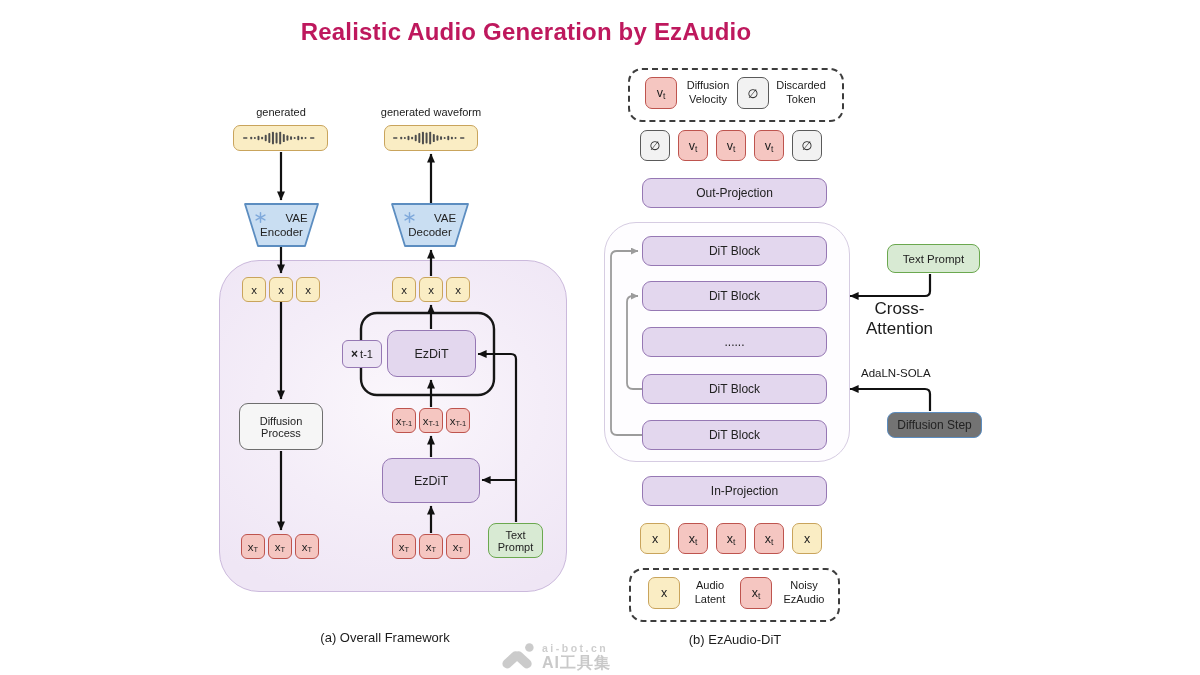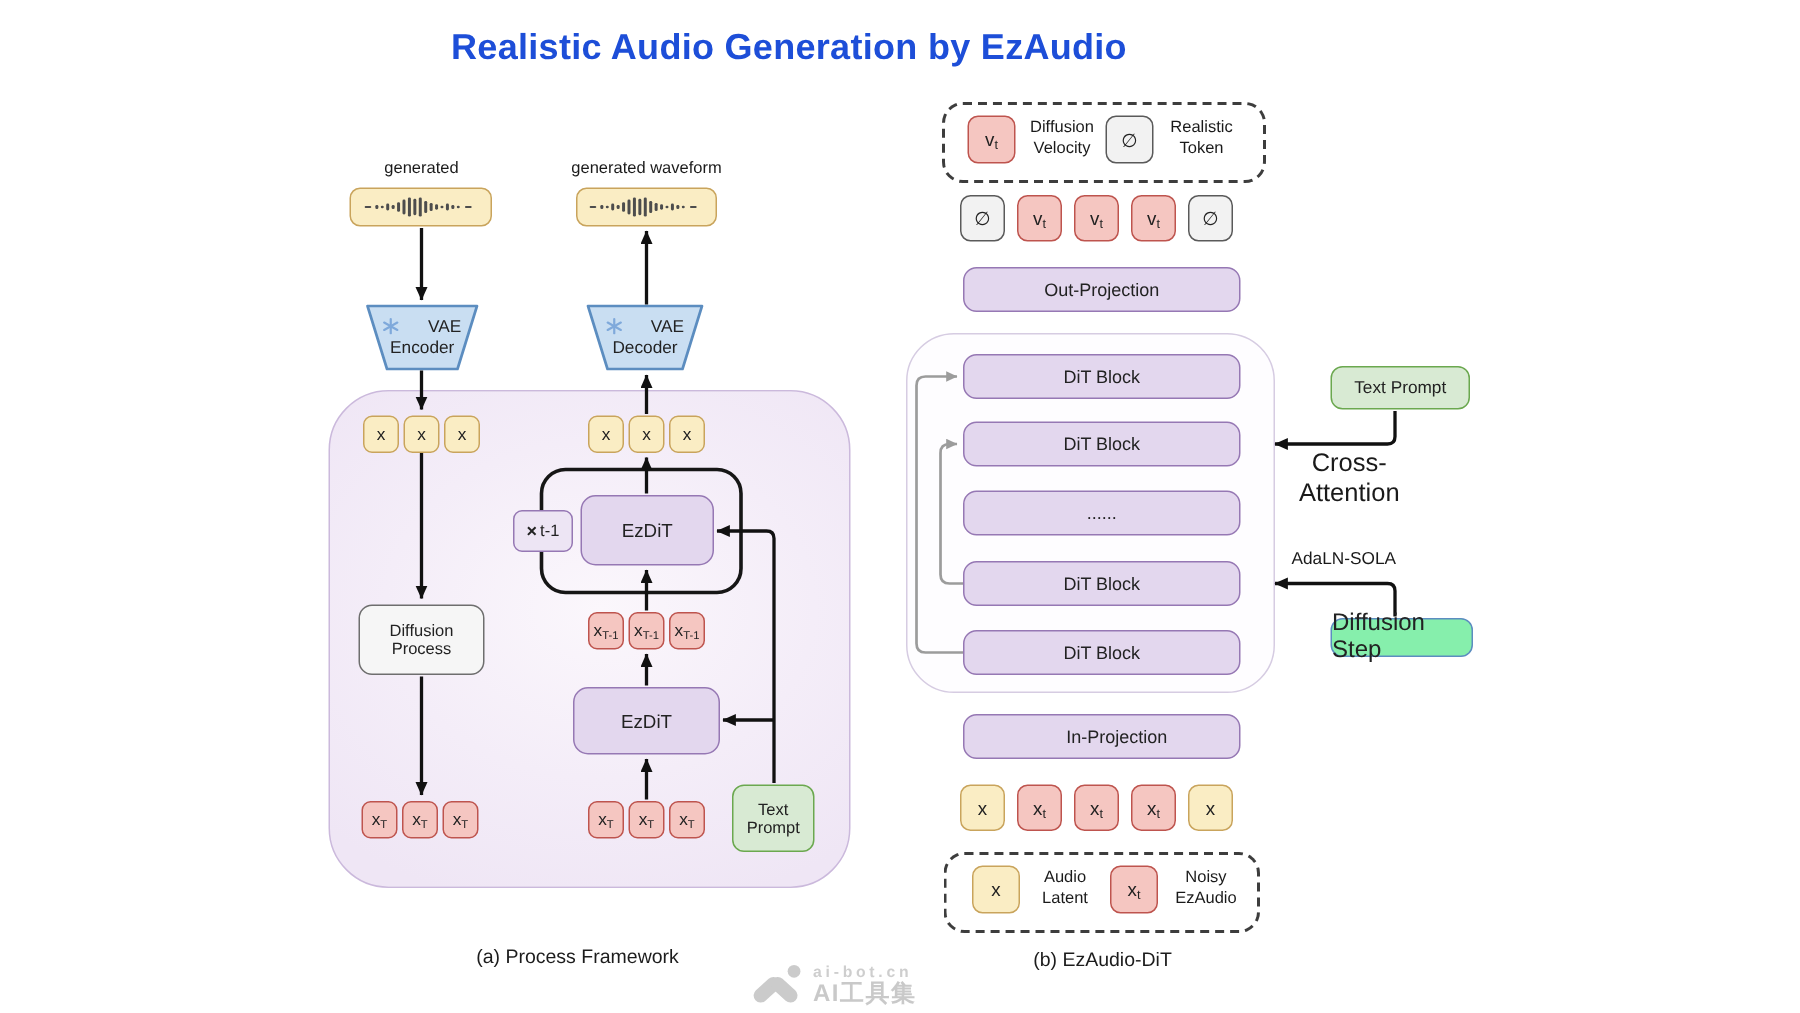--- a/index.html
+++ b/index.html
@@ -1,21 +1,21 @@
 <!DOCTYPE html>
 <html><head>
 <meta charset="utf-8">
 <style>
   html,body{margin:0;padding:0;background:#fff;}
   #canvas{position:relative;width:1200px;height:675px;background:#ffffff;overflow:hidden;
           font-family:"Liberation Sans", sans-serif;color:#1e1e1e;}
   .abs{position:absolute;}
   .z0{z-index:0;} .z1{z-index:1;} .z2{z-index:2;}
 
-  #title{left:0;top:18px;width:1052px;text-align:center;font-size:24px;font-weight:bold;color:#1d4ed8;letter-spacing:.2px;}
+  #title{left:0;top:18px;width:1052px;text-align:center;font-size:24px;font-weight:bold;color:#be185d;letter-spacing:.2px;}
 
   .small-label{font-size:11px;color:#1a1a1a;text-align:center;}
   .caption{font-size:13px;color:#1c1c1c;text-align:center;}
   .prewrap{white-space:pre-line;}
 
   
   #panel-a-bg{left:219px;top:260px;width:346px;height:330px;border-radius:40px;
       border:1.6px solid #cbb9dc;
       background:radial-gradient(ellipse 75% 62% at 52% 44%, #fbf7fc 0%, #f4edf8 55%, #efe6f5 100%);}
   #panel-b-bg{left:604px;top:222px;width:244px;height:238px;border-radius:32px;
@@ -36,22 +36,22 @@
   .red{background:#f5c6c1;border-color:#be544e;}
   .gray{background:#f2f2f2;border-color:#5a5a5a;}
 
   
   .module{box-sizing:border-box;background:#e3d7ee;border:1.6px solid #9678b4;border-radius:9px;
           display:flex;align-items:center;justify-content:center;font-size:12px;color:#222;}
   .wavebox{box-sizing:border-box;background:#faedc4;border:1.6px solid #c9a45c;border-radius:7px;
           display:flex;align-items:center;justify-content:center;}
   .greenbox{box-sizing:border-box;background:#d8ead3;border:1.6px solid #6ba84f;border-radius:8px;
           display:flex;align-items:center;justify-content:center;font-size:11px;color:#222;text-align:center;}
-  .bluebox{box-sizing:border-box;background:#86efac;border:1.6px solid #5c8dc0;border-radius:8px;
-          display:flex;align-items:center;justify-content:center;font-size:16px;color:#222;}
+  .bluebox{box-sizing:border-box;background:#737373;border:1.6px solid #5c8dc0;border-radius:8px;
+          display:flex;align-items:center;justify-content:center;font-size:12px;color:#222;}
   .graybox{box-sizing:border-box;background:#f6f6f6;border:1.6px solid #6e6e6e;border-radius:9px;
           display:flex;align-items:center;justify-content:center;font-size:11px;color:#222;text-align:center;}
 
   .vae-text{display:flex;flex-direction:column;align-items:center;justify-content:center;
             font-size:11.5px;color:#222;line-height:1.25;}
   .vae-row{display:flex;align-items:center;gap:19px;}
 
   .legend-label{font-size:11px;color:#1a1a1a;line-height:1.25;display:flex;align-items:center;justify-content:center;text-align:center;}
 
   #watermark{left:500px;top:618px;width:160px;height:46px;display:flex;align-items:center;gap:6px;opacity:.95;margin-top:16px;}
@@ -262,37 +262,37 @@
     </div>
   <div class="abs z2 tk red" style="left:419px;top:534px;">
       <span class="tb">x</span>
       <span class="ts">T</span>
     </div>
   <div class="abs z2 tk red" style="left:446px;top:534px;">
       <span class="tb">x</span>
       <span class="ts">T</span>
     </div>
 
-  <div class="abs z2 greenbox prewrap" style="left:488px;top:523px;width:55px;height:45px;">Text
+  <div class="abs z2 greenbox prewrap" style="left:488px;top:523px;width:55px;height:35px;">Text
 Prompt</div>
 
-  <div class="abs z2 caption" style="left:270px;top:630px;width:230px;">(a) Process Framework</div>
+  <div class="abs z2 caption" style="left:270px;top:630px;width:230px;">(a) Overall Framework</div>
 
   <div class="abs z1 dashed-box" style="left:628px;top:68px;width:212px;height:50px;"></div>
   <div class="abs z2 tkl red" style="left:645px;top:77px;">
       <span class="tb">v</span>
       <span class="ts">t</span>
     </div>
   <div class="abs z2 legend-label prewrap" style="left:677px;top:74px;width:62px;height:38px;">Diffusion
 Velocity</div>
   <div class="abs z2 tkl gray" style="left:737px;top:77px;">
       <span class="tb">∅</span>
       <span class="ts"></span>
     </div>
-  <div class="abs z2 legend-label prewrap" style="left:769px;top:74px;width:64px;height:38px;">Realistic
+  <div class="abs z2 legend-label prewrap" style="left:769px;top:74px;width:64px;height:38px;">Discarded
 Token</div>
 
   <div class="abs z2 tkb gray" style="left:640px;top:130px;">
       <span class="tb">∅</span>
       <span class="ts"></span>
     </div>
   <div class="abs z2 tkb red" style="left:678px;top:130px;">
       <span class="tb">v</span>
       <span class="ts">t</span>
     </div>

